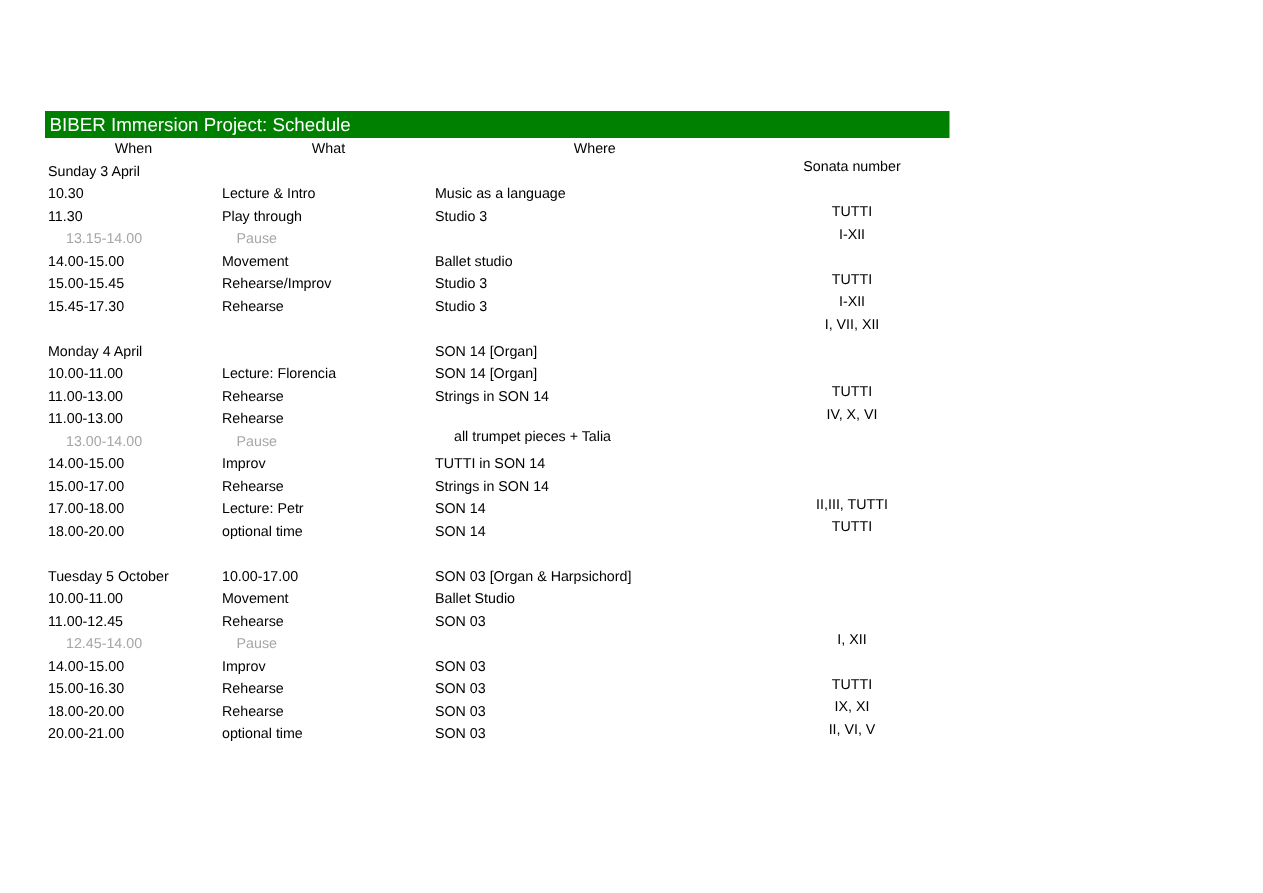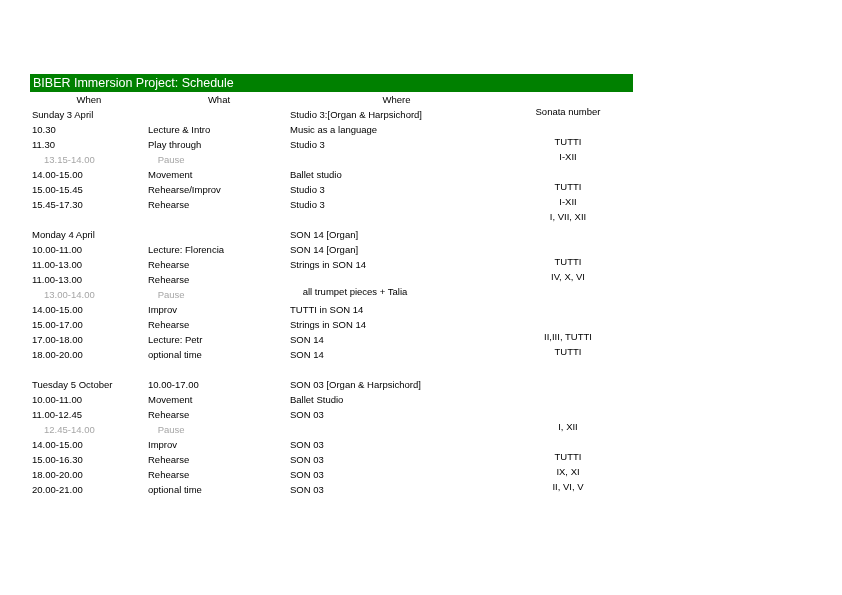--- a/index.html
+++ b/index.html
@@ -47,21 +47,20 @@
     <div class="row header-row">
       <div class="c1">When</div>
       <div class="c2">What</div>
       <div class="c3">Where</div>
       <div class="c4">Sonata number</div>
     </div>
     <div id="table-body">
         <div class="row">
           <div class="c1">Sunday 3 April</div>
           <div class="c2"></div>
-          <div class="c3">Studio 3:[Organ &amp; Harpsichord]</div>
           <div class="c4"></div>
         </div>
         <div class="row">
           <div class="c1">10.30</div>
           <div class="c2">Lecture &amp; Intro</div>
           <div class="c3">Music as a language</div>
           <div class="c4">TUTTI</div>
         </div>
         <div class="row">
           <div class="c1">11.30</div>

